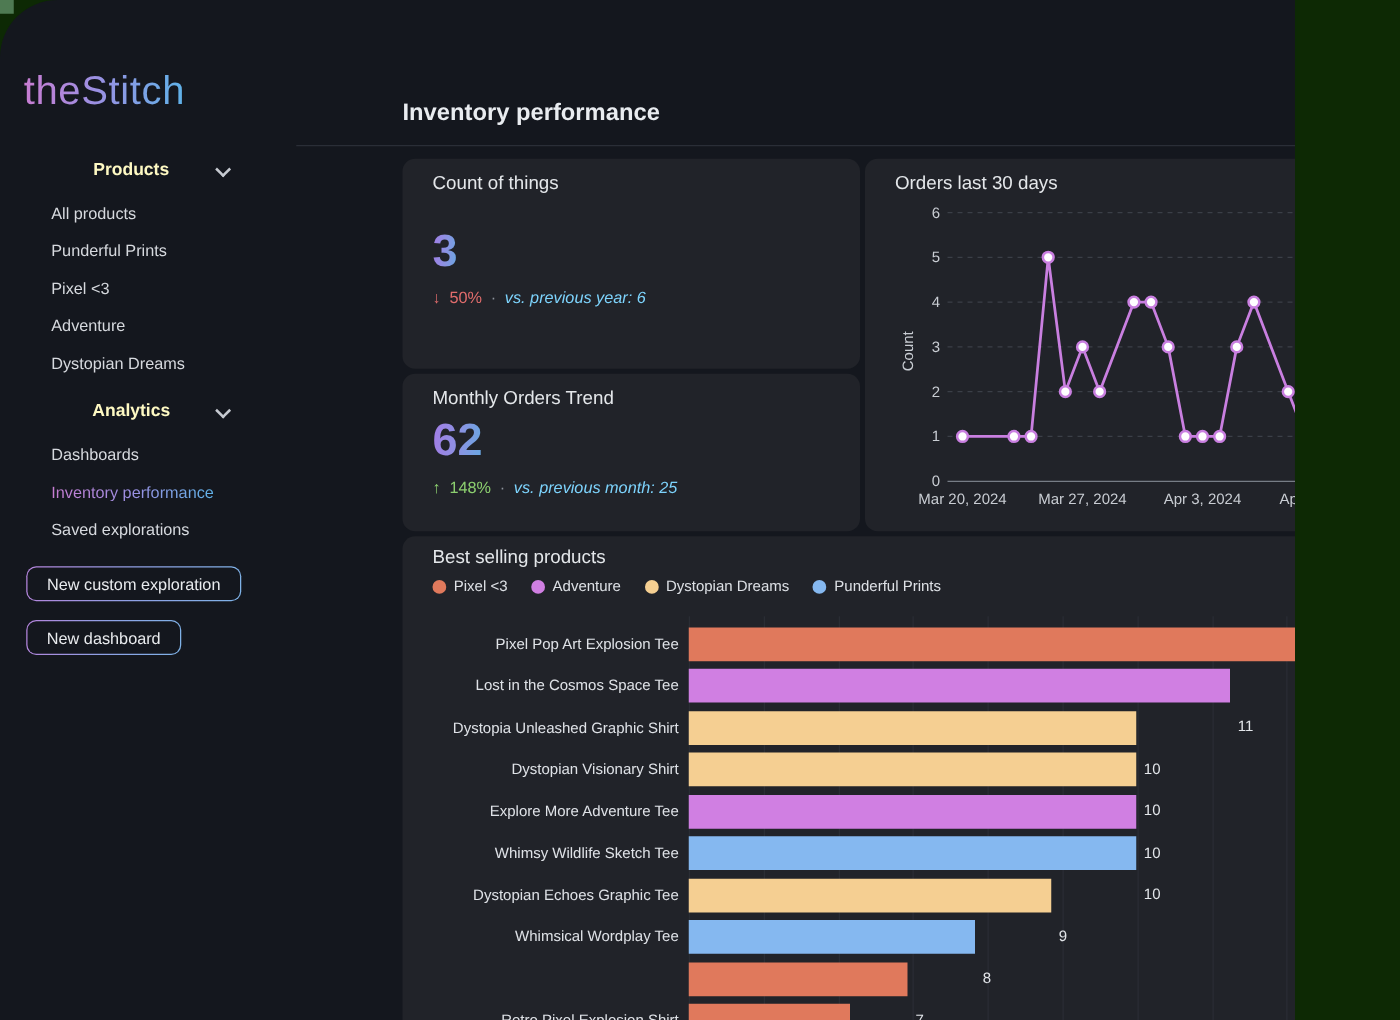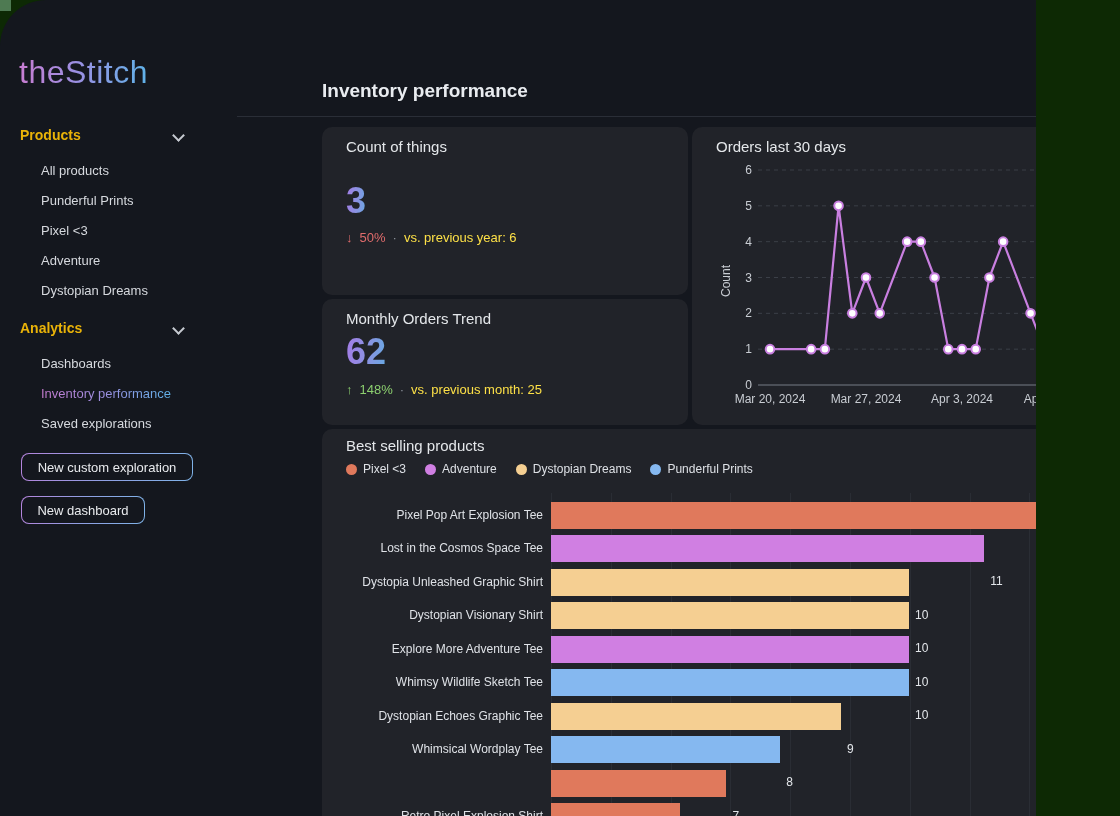--- a/index.html
+++ b/index.html
@@ -6,21 +6,21 @@
   html,body { width:1120px; height:816px; }
   body { background:#0d2904; font-family:"Liberation Sans", sans-serif; position:relative; overflow:hidden; }
   #corner-sq { position:absolute; left:0; top:0; width:11px; height:11px; background:#4e7a52; }
   #page { position:absolute; left:0; top:0; width:1036px; height:816px; background:#14171e;
           border-top-left-radius:46px; overflow:hidden; }
 
   
   .logo { position:absolute; left:19px; top:54px; font-size:32px; font-weight:400; letter-spacing:.5px;
           background:linear-gradient(90deg,#c87dd2 0%,#9b90e2 45%,#5fb2e8 100%);
           -webkit-background-clip:text; background-clip:text; color:transparent; }
-  .sec-header { position:absolute; left:20px; font-size:14px; font-weight:bold; color:#eab308; width:170px; }
+  .sec-header { position:absolute; left:20px; font-size:14px; font-weight:bold; color:#fef9c3; width:170px;text-align:center; }
   .chev { position:absolute; width:9px; height:9px; border-right:2px solid #c6cad1; border-bottom:2px solid #c6cad1;
           transform:rotate(45deg); }
   .nav-item { position:absolute; left:41px; font-size:13px; color:#d6d9de; cursor:pointer; }
   .grad-text { background:linear-gradient(90deg,#c87dd2 0%,#9b90e2 50%,#5fb2e8 100%);
                -webkit-background-clip:text; background-clip:text; color:transparent; }
   .grad-btn { position:absolute; padding:1px; border-radius:8px;
               background:linear-gradient(100deg,#b584dc,#8fa0e4,#7fb3e8); cursor:pointer; }
   .grad-btn .inner { border-radius:7px; background:#14171e; height:26px; display:flex; align-items:center;
                      justify-content:center; font-size:13px; color:#e9ebee; white-space:nowrap; padding:0 12px; }
 
@@ -29,21 +29,21 @@
   .head-divider { position:absolute; left:237px; top:116px; width:883px; height:1px; background:#2a2e37; }
   .card { position:absolute; background:#212329; border-radius:10px; }
   .card-title { position:absolute; left:24px; top:11px; font-size:15px; color:#e4e7ea; }
   .stat-value { position:absolute; left:24px; font-size:36px; font-weight:600;
                 background:linear-gradient(95deg,#a47ce6 0%,#8a93e2 55%,#66a9e2 100%);
                 -webkit-background-clip:text; background-clip:text; color:transparent; }
   .delta-row { position:absolute; left:24px; font-size:13px; display:flex; align-items:center; gap:7px; }
   .delta-down { color:#e06c6c; }
   .delta-up { color:#8ccf6f; }
   .dot-sep { color:#8d939b; }
-  .compare { color:#fde047; }
+  .compare { color:#7dd3fc;font-style:italic; }
 
   
   .legend { position:absolute; left:24px; top:33px; display:flex; gap:19px; align-items:center; }
   .legend-item { display:flex; align-items:center; gap:6px; font-size:12px; color:#dde0e5; }
   .legend-dot { width:11px; height:11px; border-radius:50%; }
   .vgrid { position:absolute; top:64px; width:1px; height:336px; background:#2a2d34; }
   .bar-label { position:absolute; left:0; width:221px; height:27px; line-height:27px; text-align:right;
                font-size:12px; color:#dfe2e7; white-space:nowrap; }
   .bar { position:absolute; height:27px; }
   .bar-value { position:absolute; height:27px; line-height:27px; font-size:12px; color:#e3e6ea;margin-top:33px; }

